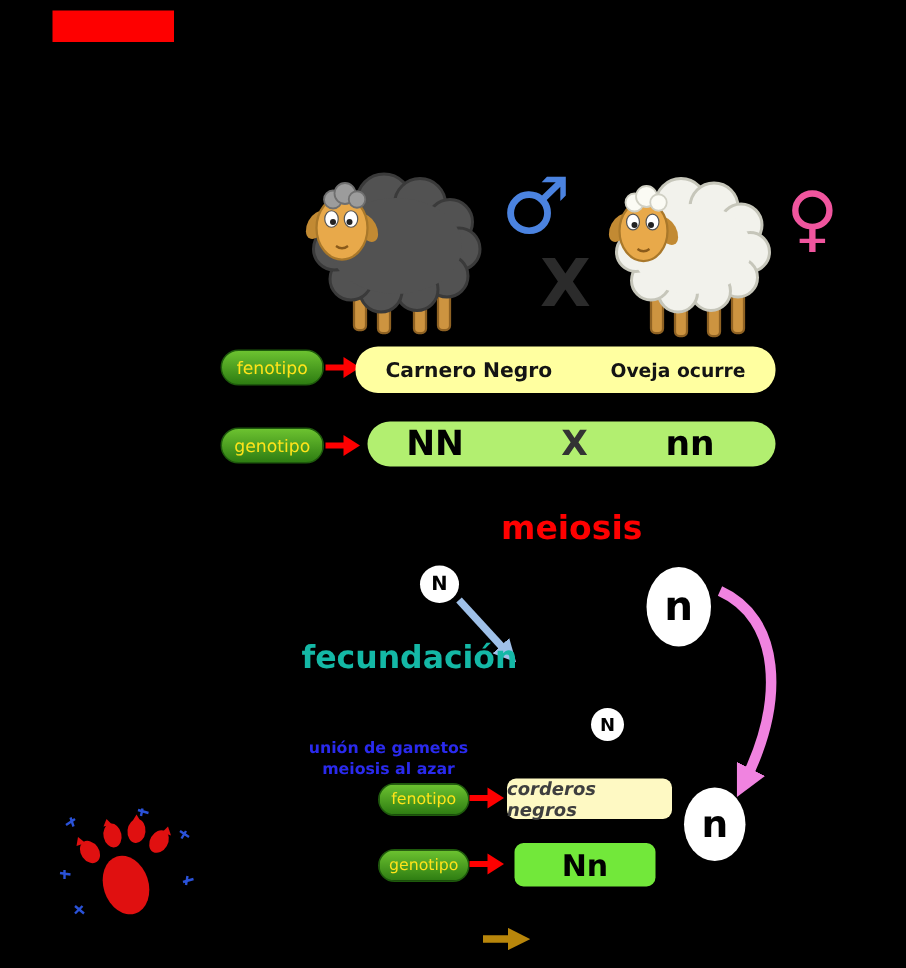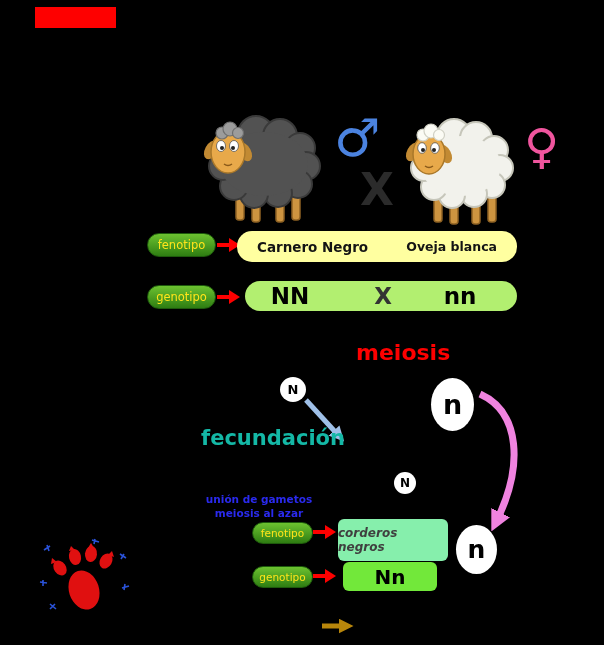--- a/index.html
+++ b/index.html
@@ -31,33 +31,33 @@
       display:flex;align-items:center;justify-content:space-between;padding:0 20px;box-sizing:border-box;}
   .phen-left{font-size:13.5px;font-weight:bold;color:#141414;}
   .phen-right{font-size:12.5px;font-weight:bold;color:#141414;}
 
   .gen-bar{left:245px;top:281px;width:272px;height:30px;background:#b2ef70;}
   .gen-bar span{position:absolute;top:50%;transform:translate(-50%,-50%);font-weight:bold;}
   .gen-left{left:45px;font-size:23px;color:#000;}
   .gen-cross{left:138px;font-size:23px;color:#333;}
   .gen-right{left:215px;font-size:23px;color:#000;}
 
-  .meiosis{position:absolute;left:356px;top:340px;font-size:22px;font-weight:bold;color:#fe0000;}
+  .meiosis{position:absolute;left:334px;top:340px;font-size:22px;font-weight:bold;color:#fe0000;}
   .fecundacion{position:absolute;left:201px;top:426px;font-size:21px;font-weight:bold;color:#14b8a6;}
   .note{position:absolute;left:193px;top:455px;width:132px;text-align:center;
         font-size:10.5px;font-weight:bold;color:#2a2aee;line-height:14px;margin-top:37px;}
 
   .gamete{position:absolute;background:#fff;border-radius:50%;color:#000;font-weight:bold;
           display:flex;align-items:center;justify-content:center;}
   .gN1{left:280px;top:377px;width:26px;height:25px;font-size:13px;}
   .gn1{left:431px;top:378px;width:43px;height:53px;font-size:27px;}
   .gN2{left:394px;top:472px;width:22px;height:22px;font-size:12px;}
   .gn2{left:456px;top:525px;width:41px;height:49px;font-size:25px;}
 
-  .off-phen-box{left:338px;top:519px;width:110px;height:42px;background:#86efac;border-radius:6px;
+  .off-phen-box{left:338px;top:519px;width:110px;height:27px;background:#fef9c3;border-radius:6px;
       display:flex;align-items:center;justify-content:center;
       font-size:12px;font-weight:bold;font-style:italic;color:#3f3f3f;}
   .off-gen-box{left:343px;top:562px;width:94px;height:29px;background:#72e83a;border-radius:6px;
       display:flex;align-items:center;justify-content:center;
       font-size:20px;font-weight:bold;color:#000;}
 </style>
 </head>
 <body>
 
 <div class="canvas">
@@ -161,21 +161,21 @@
 
   <div class="sym female">♀</div>
 
   <div class="pill pill-lg" style="left:147px;top:233px;width:67px;height:22px;">fenotipo</div>
   <div class="red-arrow" style="left:217px;top:237px;">
     <div class="shaft"></div>
       <div class="head"></div>
   </div>
   <div class="bar phen-bar">
     <span class="phen-left">Carnero Negro</span>
-    <span class="phen-right">Oveja blanca</span>
+    <span class="phen-right">Oveja ocurre</span>
   </div>
 
   <div class="pill pill-lg" style="left:147px;top:285px;width:67px;height:22px;">genotipo</div>
   <div class="red-arrow" style="left:217px;top:289px;">
     <div class="shaft"></div>
       <div class="head"></div>
   </div>
   <div class="bar gen-bar">
     <span class="gen-left">NN</span>
     <span class="gen-cross">X</span>

